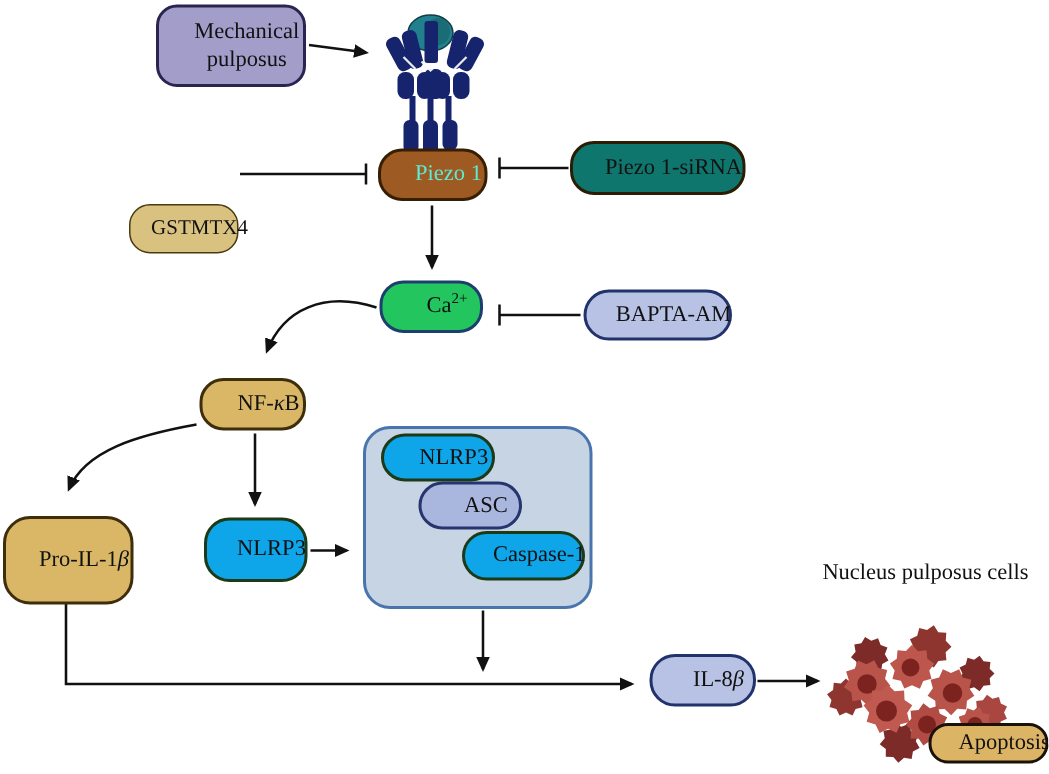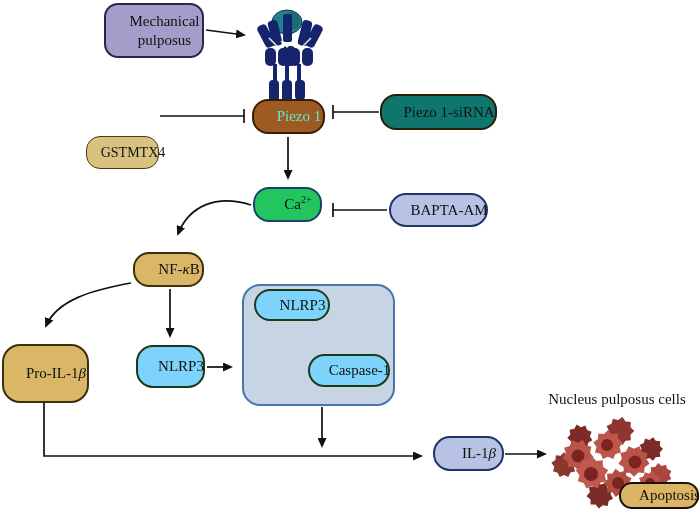--- a/index.html
+++ b/index.html
@@ -12,21 +12,21 @@
     box-sizing:border-box;text-align:center;font-size:15px;line-height:1.25;
     border-radius:16px;white-space:nowrap;padding-left:21px;
   }
   .purple{background:#a39dc9;border:2px solid #2a2550;border-radius:14px;}
   .tan{background:#d9c180;border:1.6px solid #4a3a10;font-size:14px;}
   .brown{background:#9e5a23;border:2.5px solid #371f06;color:#5eead4;}
   .tan2{background:#0f766e;border:2px solid #2a1c05;}
   .blue{background:#22c55e;border:2px solid #1d3f6e;}
   .peri{background:#b7c2e4;border:2px solid #22336b;border-radius:17px;}
   .gold{background:#d9b766;border:2px solid #3f2e0c;}
-  .green{background:#7dd3fc;border:2px solid #1d3a17;border-radius:17px;}
+  .green{background:#0ea5e9;border:2px solid #1d3a17;border-radius:17px;}
   .asc{background:#a9b6de;border:2px solid #27356e;}
   .complex{background:#c7d4e3;border:2.5px solid #4a74ad;border-radius:18px;}
   .gold2{background:#dcb465;border:2px solid #1a1208;border-radius:13px;font-size:15px;}
   .it{font-style:italic;}
   sup{font-size:10px;line-height:0;}
   .freetext{position:absolute;font-size:15px;text-align:center;white-space:nowrap;}
   svg{display:block;}
   .lines{position:absolute;left:0;top:0;pointer-events:none;}
   .icon-abs{position:absolute;}
 </style>
@@ -132,30 +132,33 @@
   </div>
 
   <div class="node green" style="left:136px;top:345px;width:69px;height:43px;">
     <span>NLRP3</span>
   </div>
 
   <div class="node complex" style="left:242px;top:284px;width:153px;height:122px;">
     <div class="node green" style="left:10px;top:3px;width:76px;height:32px;">
       <span>NLRP3</span>
     </div>
+    <div class="node asc" style="left:35px;top:35px;width:69px;height:32px;">
+      <span>ASC</span>
+    </div>
     <div class="node green" style="left:64px;top:68px;width:82px;height:33px;text-align:center;">
       <span>Caspase-1</span>
     </div>
   </div>
 
   <div class="node peri" style="left:433px;top:436px;width:71px;height:35px;">
-    <span><span>IL-1</span><span class="it">β</span></span>
-  </div>
-
-  <div class="freetext" style="left:536px;top:391px;width:162px;">Nucleus pulposus cells</div>
+    <span><span>IL-8</span><span class="it">β</span></span>
+  </div>
+
+  <div class="freetext" style="left:536px;top:374px;width:162px;">Nucleus pulposus cells</div>
 
   <svg class="icon-abs" style="left:548px;top:415px;" width="134" height="95" viewBox="0 0 134 95">
     <g>
       <g transform="translate(32,22) scale(0.85) rotate(15)">
           <polygon points="15,0 11,4 11.6,9.6 5.9,10.2 2.6,14.7 -2,11.4 -7.5,13.1 -9,7.5 -14.1,5.1 -11.7,0 -14.1,-5.1 -9,-7.5 -7.5,-13.1 -2,-11.4 2.6,-14.7 5.9,-10.2 11.6,-9.6 11,-4" fill="#7c2b28"></polygon>
         </g>
       <g transform="translate(72,16) scale(0.95) rotate(40)">
           <polygon points="15,0 11,4 11.6,9.6 5.9,10.2 2.6,14.7 -2,11.4 -7.5,13.1 -9,7.5 -14.1,5.1 -11.7,0 -14.1,-5.1 -9,-7.5 -7.5,-13.1 -2,-11.4 2.6,-14.7 5.9,-10.2 11.6,-9.6 11,-4" fill="#8e3530"></polygon>
         </g>
       <g transform="translate(103,34) scale(0.8)">

